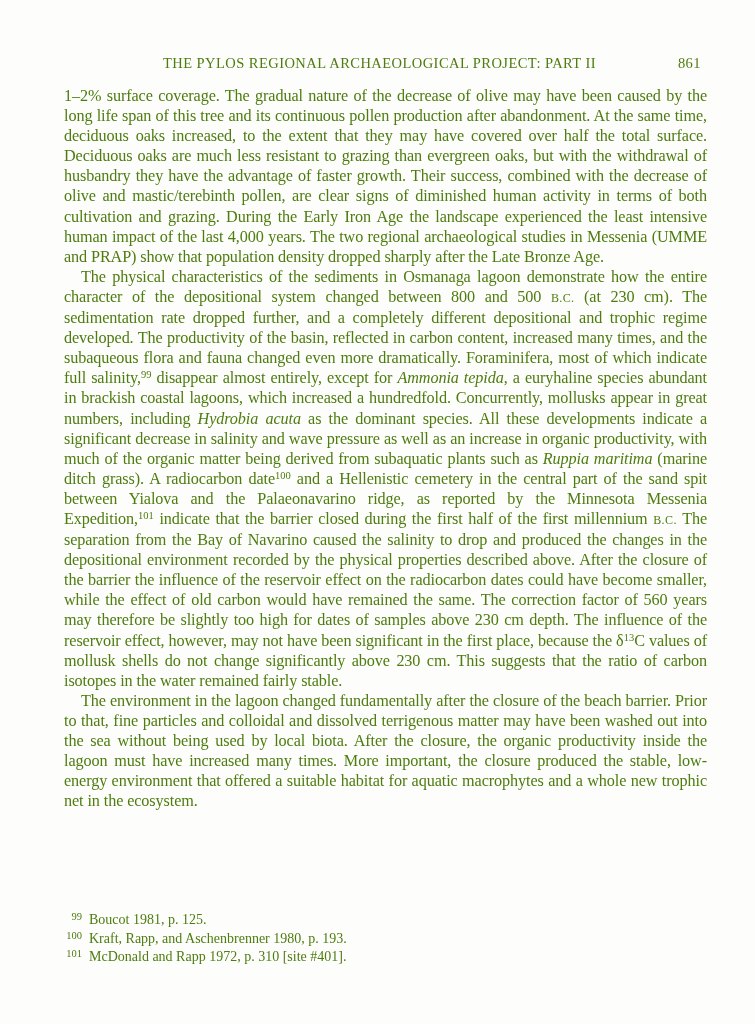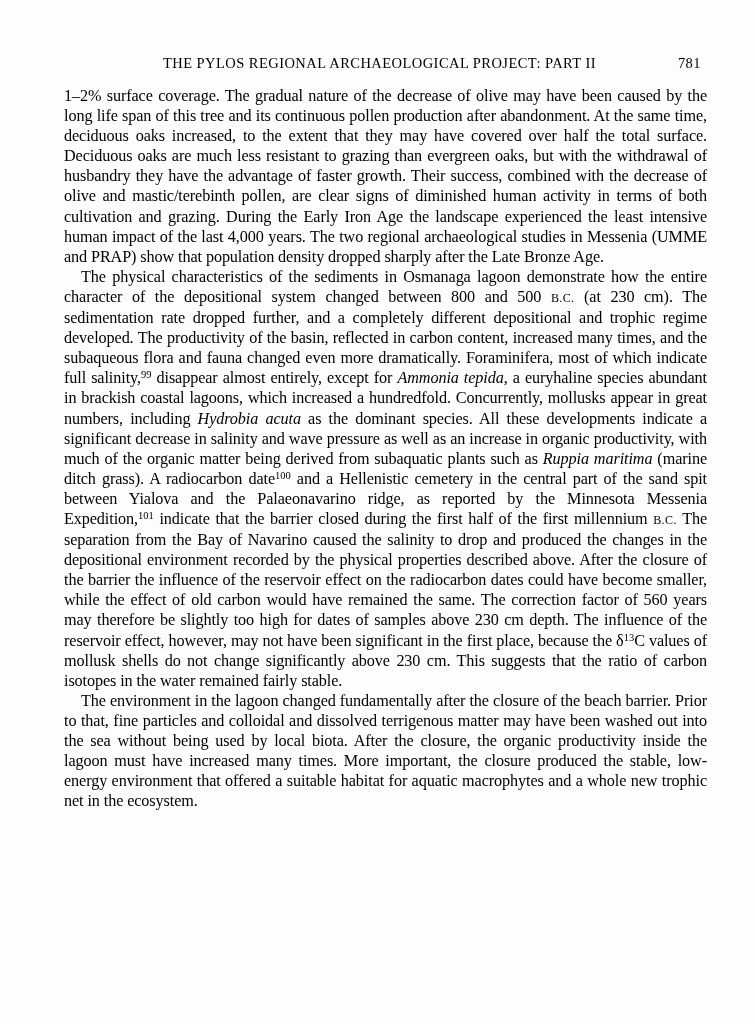--- a/index.html
+++ b/index.html
@@ -2,21 +2,21 @@
 <html><head>
 <meta charset="utf-8">
 <style>
   * { margin: 0; padding: 0; box-sizing: border-box; }
   html, body { background: #fdfdfb; }
   .page {
     position: relative;
     width: 755px;
     height: 1024px;
     background: #fdfdfb;
-    color: #000000;
+    color: #4d7c0f;
     font-family: "Liberation Serif", "DejaVu Serif", serif;
     overflow: hidden;
   }
   .running-head {
     position: absolute;
     top: 55px;
     left: 58px;
     width: 643px;
     height: 18px;
     font-size: 14.5px;
@@ -76,22 +76,27 @@
     position: relative;
     top: -4px;
   }
 </style>
 </head>
 <body>
 
 <div class="page">
   <header class="running-head">
     <span class="head-title">THE PYLOS REGIONAL ARCHAEOLOGICAL PROJECT: PART II</span>
-    <span class="page-number">781</span>
+    <span class="page-number">861</span>
   </header>
 
   <main class="body-text">
       <p class="para">1–2% surface coverage. The gradual nature of the decrease of olive may have been caused by the long life span of this tree and its continuous pollen production after abandonment. At the same time, deciduous oaks increased, to the extent that they may have covered over half the total surface. Deciduous oaks are much less resistant to grazing than evergreen oaks, but with the withdrawal of husbandry they have the advantage of faster growth. Their success, combined with the decrease of olive and mastic/terebinth pollen, are clear signs of diminished human activity in terms of both cultivation and grazing. During the Early Iron Age the landscape experienced the least intensive human impact of the last 4,000 years. The two regional archaeological studies in Messenia (UMME and PRAP) show that population density dropped sharply after the Late Bronze Age.</p>
       <p class="para indent">The physical characteristics of the sediments in Osmanaga lagoon demonstrate how the entire character of the depositional system changed between 800 and 500 <span class="sc">B.C.</span> (at 230 cm). The sedimentation rate dropped further, and a completely different depositional and trophic regime developed. The productivity of the basin, reflected in carbon content, increased many times, and the subaqueous flora and fauna changed even more dramatically. Foraminifera, most of which indicate full salinity,<sup class="fnref">99</sup> disappear almost entirely, except for <i>Ammonia tepida</i>, a euryhaline species abundant in brackish coastal lagoons, which increased a hundredfold. Concurrently, mollusks appear in great numbers, including <i>Hydrobia acuta</i> as the dominant species. All these developments indicate a significant decrease in salinity and wave pressure as well as an increase in organic productivity, with much of the organic matter being derived from subaquatic plants such as <i>Ruppia maritima</i> (marine ditch grass). A radiocarbon date<sup class="fnref">100</sup> and a Hellenistic cemetery in the central part of the sand spit between Yialova and the Palaeonavarino ridge, as reported by the Minnesota Messenia Expedition,<sup class="fnref">101</sup> indicate that the barrier closed during the first half of the first millennium <span class="sc">B.C.</span> The separation from the Bay of Navarino caused the salinity to drop and produced the changes in the depositional environment recorded by the physical properties described above. After the closure of the barrier the influence of the reservoir effect on the radiocarbon dates could have become smaller, while the effect of old carbon would have remained the same. The correction factor of 560 years may therefore be slightly too high for dates of samples above 230 cm depth. The influence of the reservoir effect, however, may not have been significant in the first place, because the δ<sup class="fnref">13</sup>C values of mollusk shells do not change significantly above 230 cm. This suggests that the ratio of carbon isotopes in the water remained fairly stable.</p>
       <p class="para indent">The environment in the lagoon changed fundamentally after the closure of the beach barrier. Prior to that, fine particles and colloidal and dissolved terrigenous matter may have been washed out into the sea without being used by local biota. After the closure, the organic productivity inside the lagoon must have increased many times. More important, the closure produced the stable, low-energy environment that offered a suitable habitat for aquatic macrophytes and a whole new trophic net in the ecosystem.</p>
     </main>
 
+  <footer class="footnotes">
+      <div class="fn"><span class="fn-num">99</span><span class="fn-text">Boucot 1981, p. 125.</span></div>
+      <div class="fn"><span class="fn-num">100</span><span class="fn-text">Kraft, Rapp, and Aschenbrenner 1980, p. 193.</span></div>
+      <div class="fn"><span class="fn-num">101</span><span class="fn-text">McDonald and Rapp 1972, p. 310 [site #401].</span></div>
+    </footer>
 </div>
 
 </body></html>

